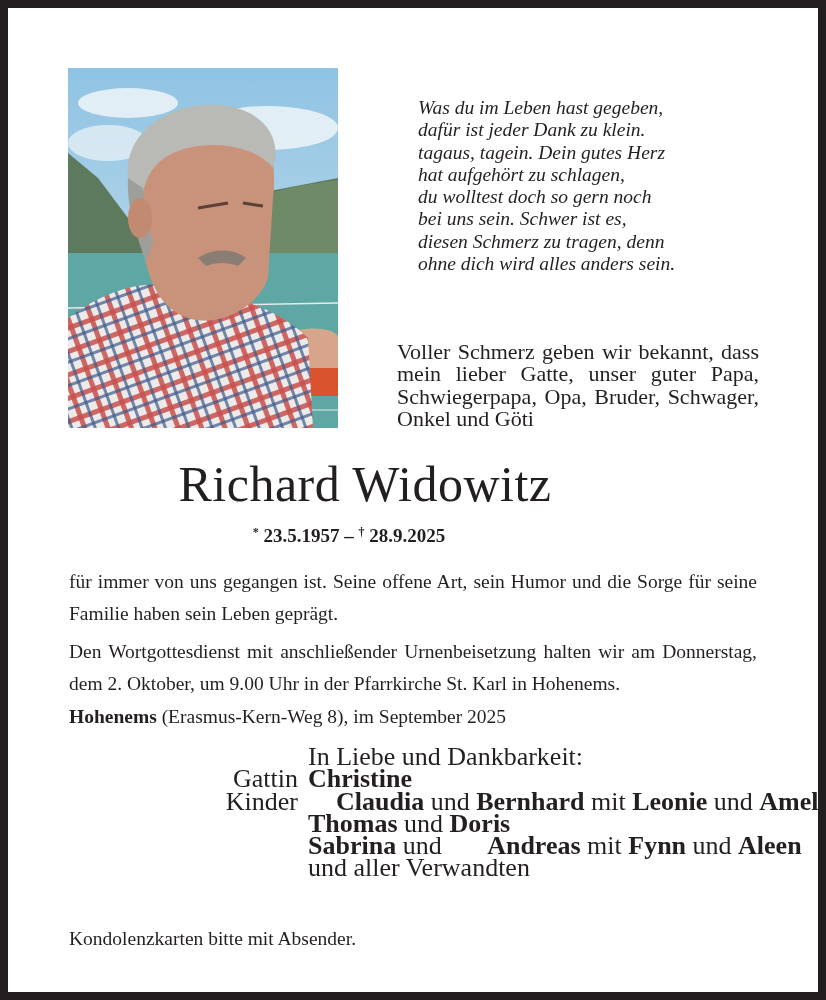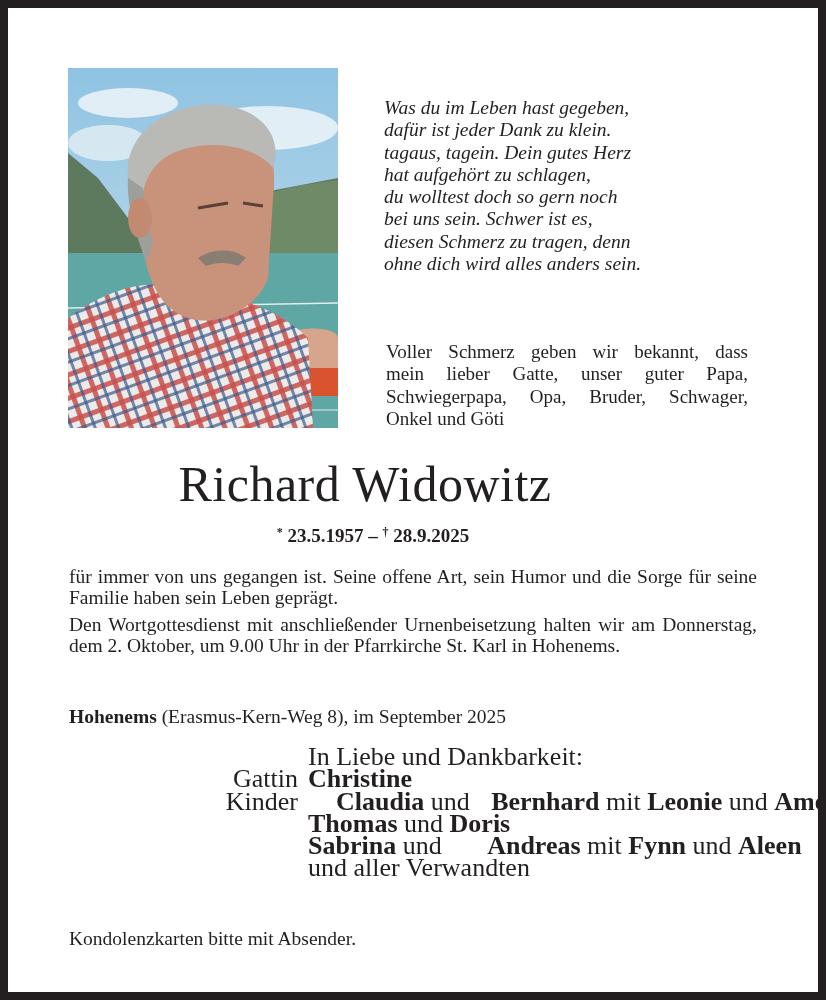--- a/index.html
+++ b/index.html
@@ -2,33 +2,33 @@
 <html><head>
 <meta charset="utf-8">
 <style>
   html, body { margin: 0; padding: 0; background: #ffffff; }
   body { width: 826px; height: 1000px; position: relative; overflow: hidden;
          font-family: "Liberation Serif", "DejaVu Serif", serif; color: #231f20; }
   .frame { position: absolute; left: 0; top: 0; width: 826px; height: 1000px;
            box-sizing: border-box; border: 8px solid #231f20; background: #fff; }
   .photo { position: absolute; left: 68px; top: 68px; width: 270px; height: 360px; overflow: hidden; }
   .photo svg { display: block; }
-  .poem { position: absolute; left: 384px; top: 97px; font-style: italic;
+  .poem { position: absolute; left: 418px; top: 97px; font-style: italic;
           font-size: 19.5px; line-height: 22.3px; width: 380px; }
   .poem div { white-space: nowrap; }
-  .intro { position: absolute; left: 386px; top: 341px; font-size: 19px; line-height: 22.3px;
+  .intro { position: absolute; left: 397px; top: 341px; font-size: 22px; line-height: 22.3px;
            width: 362px; text-align: justify; text-align-last: left; }
   .intro div { white-space: nowrap; }
   .intro .j { text-align-last: justify; text-align: justify; }
   .name { position: absolute; left: 0; width: 730px; top: 453px; text-align: center;
           font-size: 50px; line-height: 62px; letter-spacing: 0.5px; }
   .dates { position: absolute; left: 0; width: 698px; top: 520px; text-align: center;
-           font-size: 19px; font-weight: bold; line-height: 24px; padding-left: 24px; }
+           font-size: 19px; font-weight: bold; line-height: 24px; }
   .dates sup { font-size: 12px; vertical-align: 6px; }
-  .body { position: absolute; left: 69px; width: 688px; top: 566px; font-size: 19.5px; line-height: 21px; }
+  .body { position: absolute; left: 69px; width: 688px; top: 566px; font-size: 19.5px; line-height: 32px; }
   .body p { margin: 0 0 6px 0; text-align: justify; }
   .place { position: absolute; left: 69px; top: 706px; font-size: 19.5px; line-height: 22.3px; white-space: nowrap; }
   .place b { font-weight: bold; }
   .signers { position: absolute; left: 220px; top: 746px; font-size: 26px; line-height: 22.3px; }
   .srow { display: flex; white-space: nowrap; }
   .srow .lbl { width: 78px; text-align: right; padding-right: 10px; }
   .srow .val b { font-weight: bold; }
   .closing { position: absolute; left: 69px; top: 928px; font-size: 19.5px; line-height: 22.3px; }
 </style>
 </head>
@@ -111,21 +111,21 @@
     <span class="lbl"></span>
     <span class="val">In Liebe und Dankbarkeit:</span>
   </div>
   <div id="signer-rows">
       <div class="srow">
         <span class="lbl">Gattin</span>
         <span class="val"><b style="white-space: pre;">Christine</b></span>
       </div>
       <div class="srow">
         <span class="lbl">Kinder</span>
-        <span class="val"><b style="white-space: pre; margin-left: 28px;">Claudia</b><span style="white-space: pre;"> und </span><b style="white-space: pre; margin-left: 15px;">Bernhard</b><span style="white-space: pre;"> mit </span><b style="white-space: pre;">Leonie</b><span style="white-space: pre;"> und </span><b style="white-space: pre;">Amelie</b></span>
+        <span class="val"><b style="white-space: pre; margin-left: 28px;">Claudia</b><span style="white-space: pre;"> und </span><b style="white-space: pre;">Bernhard</b><span style="white-space: pre;"> mit </span><b style="white-space: pre;">Leonie</b><span style="white-space: pre;"> und </span><b style="white-space: pre;">Amelie</b></span>
       </div>
       <div class="srow">
         <span class="lbl"></span>
         <span class="val"><b style="white-space: pre;">Thomas</b><span style="white-space: pre;"> und </span><b style="white-space: pre;">Doris</b></span>
       </div>
       <div class="srow">
         <span class="lbl"></span>
         <span class="val"><b style="white-space: pre;">Sabrina</b><span style="white-space: pre;"> und </span><b style="white-space: pre; margin-left: 39px;">Andreas</b><span style="white-space: pre;"> mit </span><b style="white-space: pre;">Fynn</b><span style="white-space: pre;"> und </span><b style="white-space: pre; margin-top: 32px;">Aleen</b></span>
       </div>
       <div class="srow">

